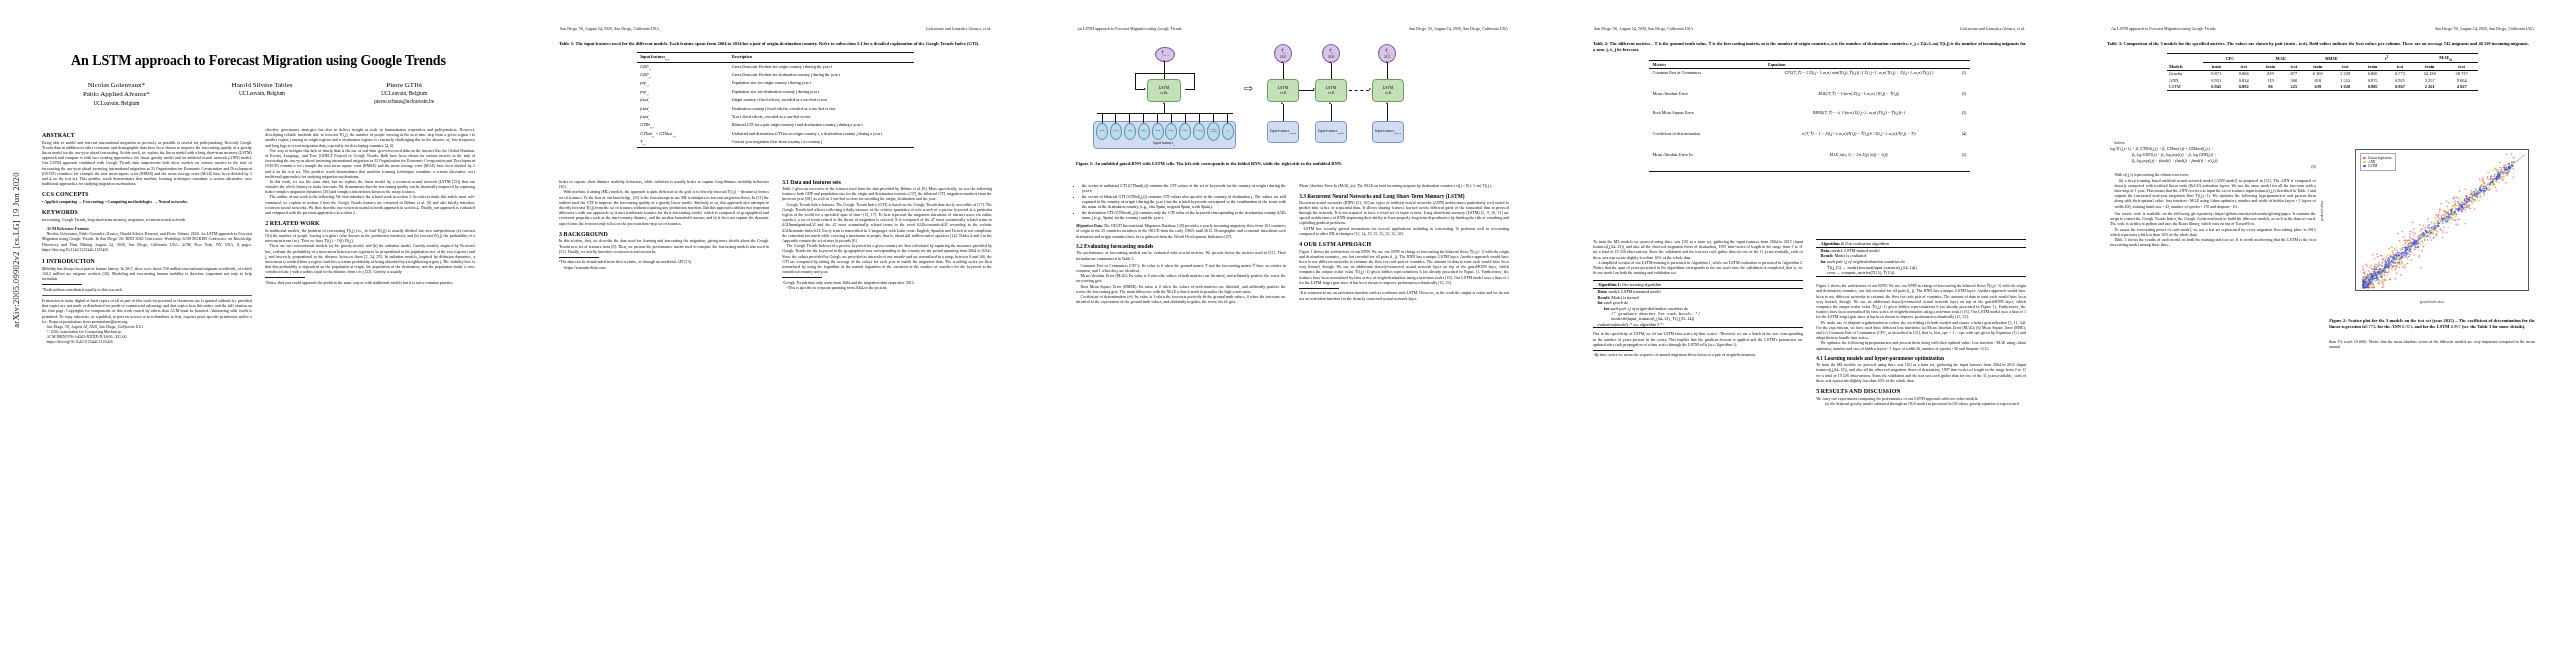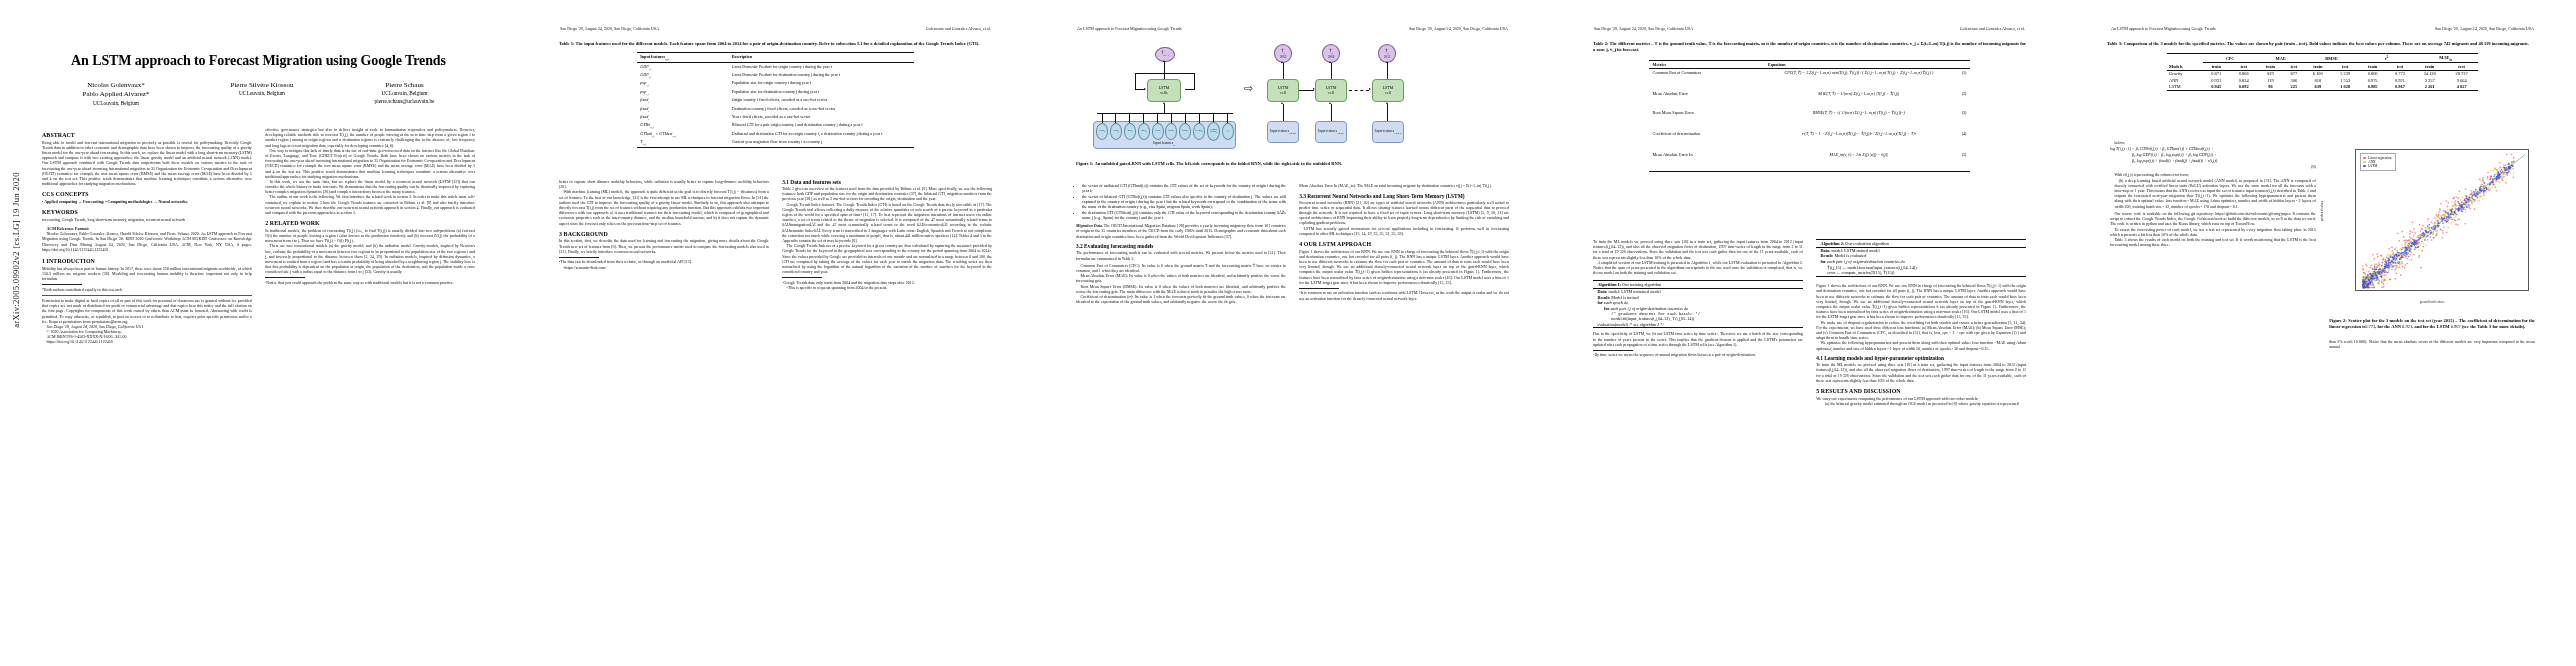--- a/index.html
+++ b/index.html
@@ -222,25 +222,25 @@
 
     <div class="title">An LSTM approach to Forecast Migration using Google Trends</div>
 
     <div class="authors">
       <div>
         <div class="au-name">Nicolas Golenvaux*</div>
         <div class="au-name">Pablo Applied Alvarez*</div>
         <div class="au-aff">UCLouvain, Belgium</div>
       </div>
       <div>
-        <div class="au-name">Pierre Silvère Kiossou</div>
+        <div class="au-name">Harold Silvère Tables</div>
         <div class="au-aff">UCLouvain, Belgium</div>
       </div>
       <div>
-        <div class="au-name">Pierre Schaus</div>
+        <div class="au-name">Pierre GTIbi</div>
         <div class="au-aff">UCLouvain, Belgium</div>
         <div class="au-aff">pierre.schaus@uclouvain.be</div>
       </div>
     </div>
 
     <div class="cols" style="top:127px; bottom:11px;">
       <div class="col">
         <h2 class="sec">ABSTRACT</h2>
         <p class="body">Being able to model and forecast international migration as precisely as possible is crucial for policymaking. Recently Google Trends data in addition to other economic and demographic data have been shown to improve the forecasting quality of a gravity linear model for the one-year ahead forecasting. In this work, we replace the linear model with a long short-term memory (LSTM) approach and compare it with two existing approaches: the linear gravity model and an artificial neural network (ANN) model. Our LSTM approach combined with Google Trends data outperforms both these models on various metrics in the task of forecasting the one-year ahead incoming international migration to 35 Organization for Economic Co-operation and Development (OECD) countries: for example the root mean square error (RMSE) and the mean average error (MAE) have been divided by 5 and 4 on the test set. This positive result demonstrates that machine learning techniques constitute a serious alternative over traditional approaches for studying migration mechanisms.</p>
 

